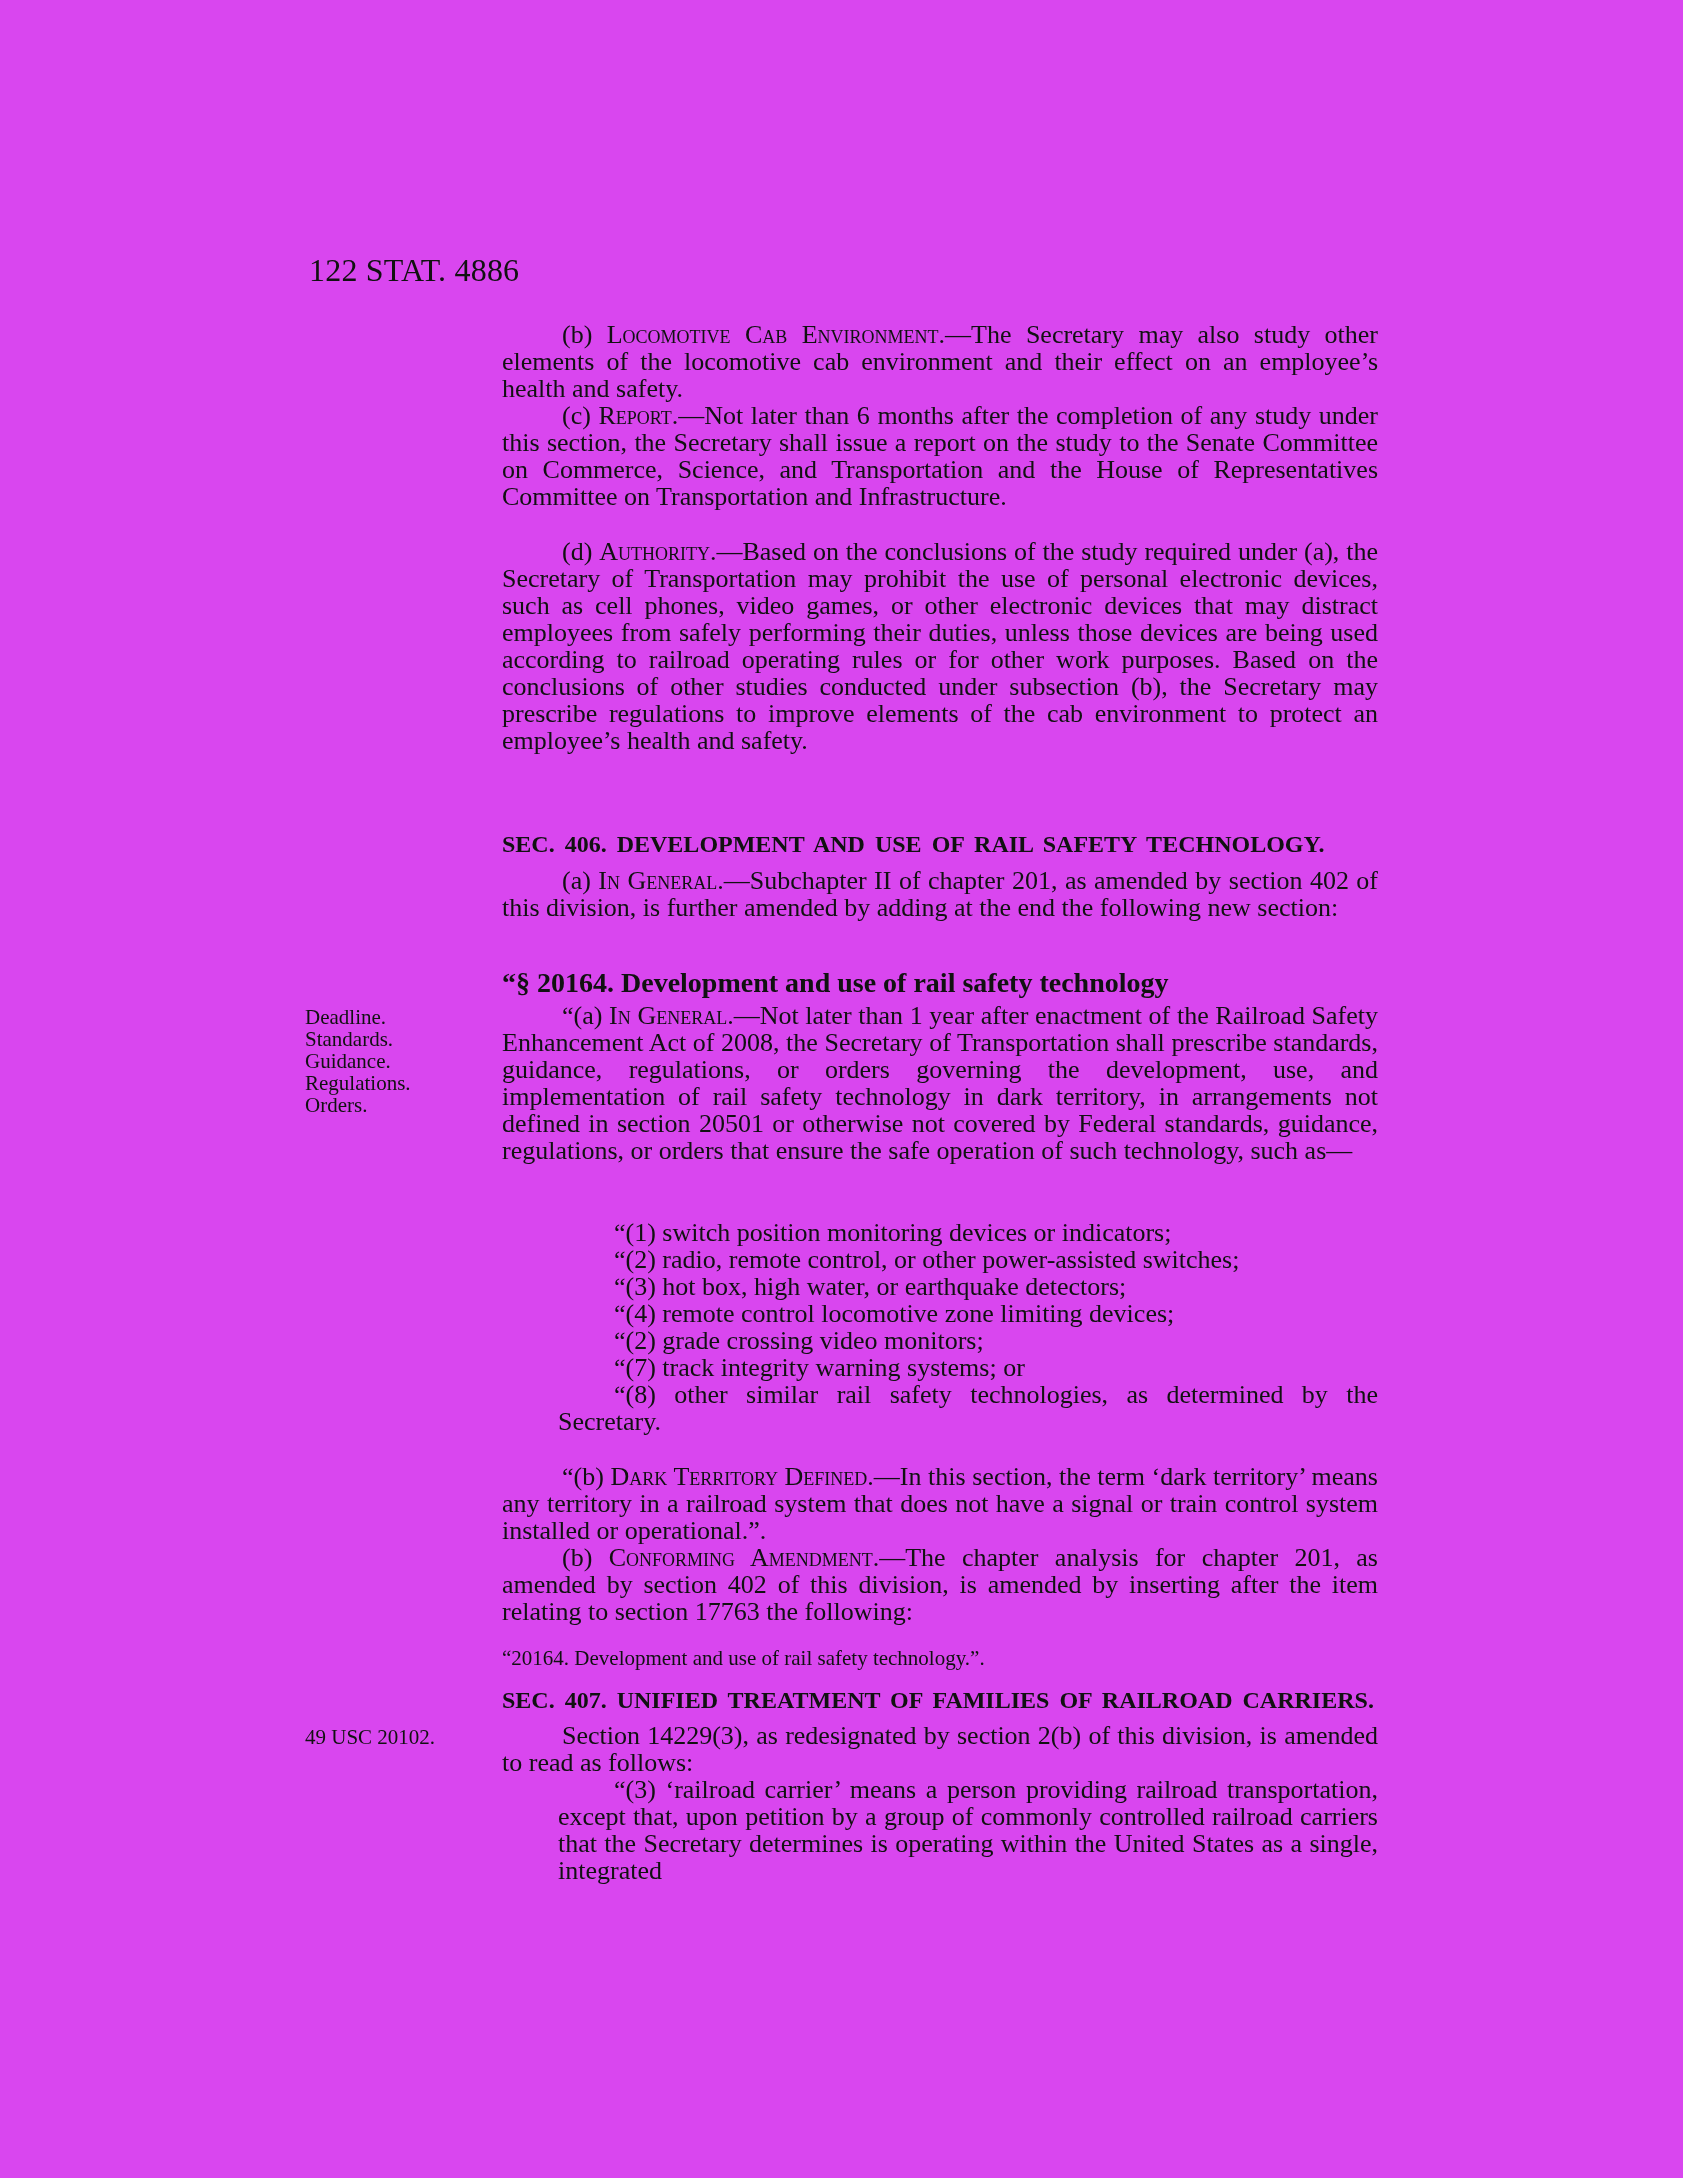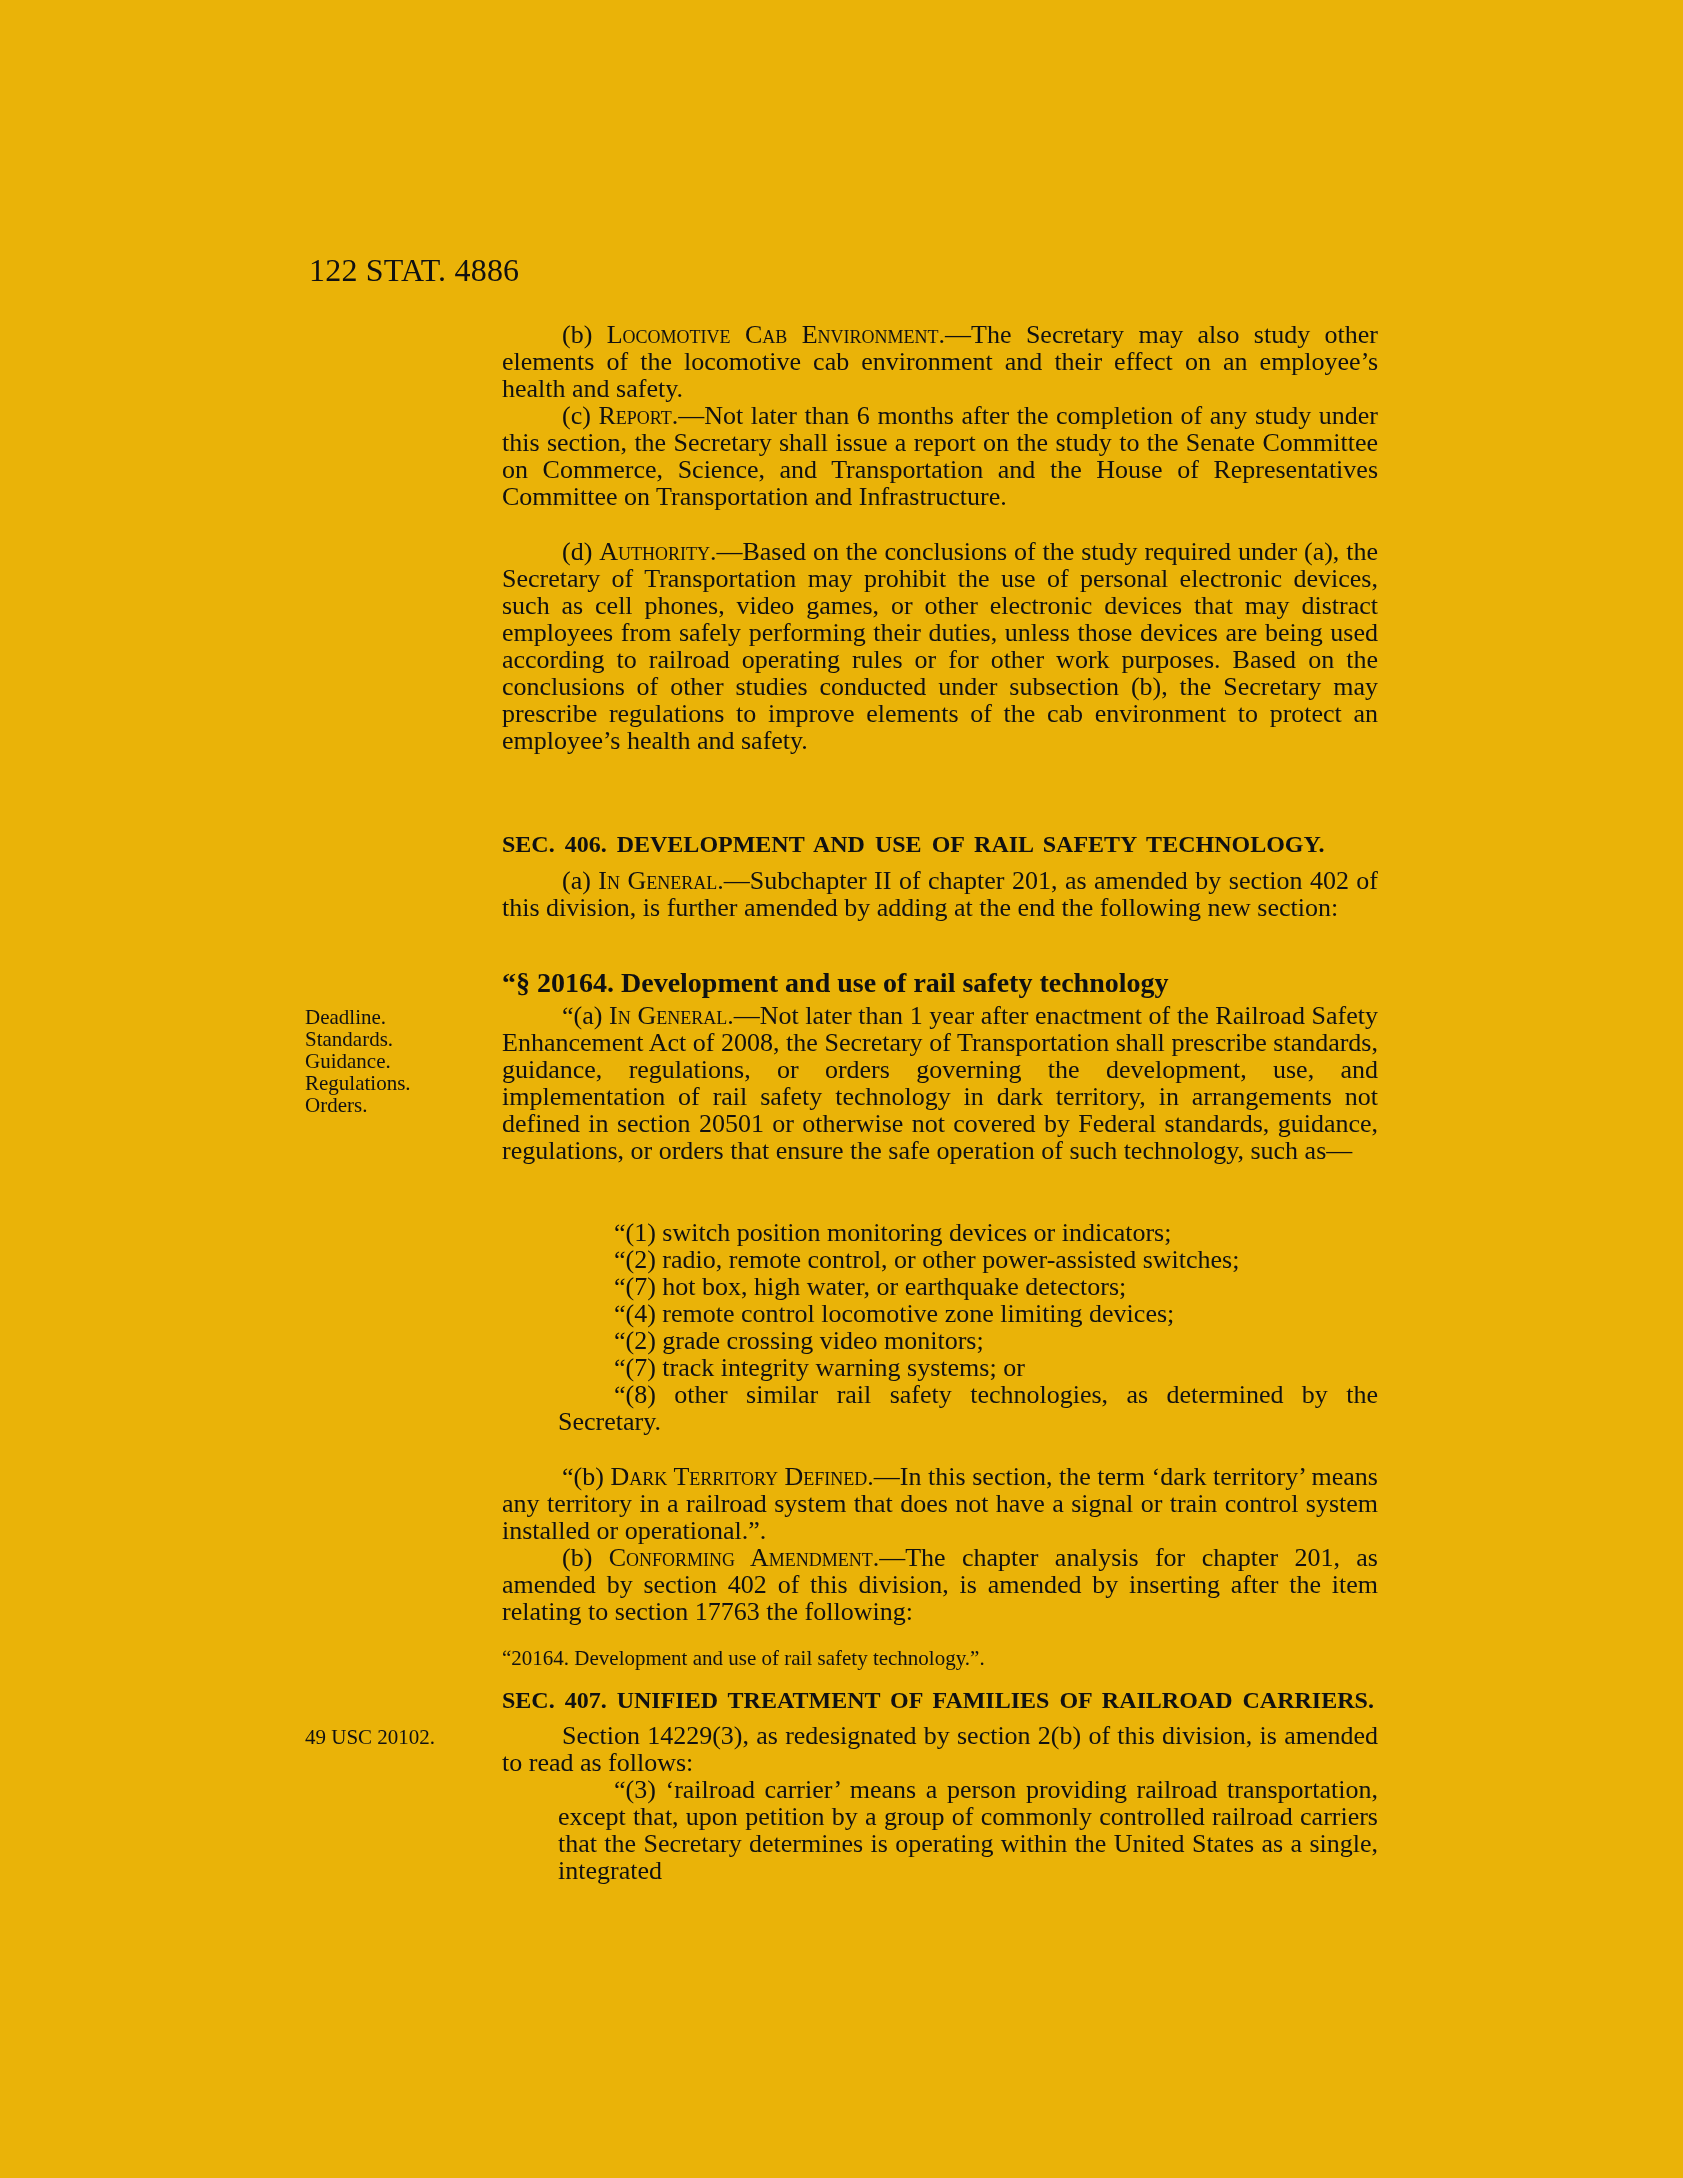--- a/index.html
+++ b/index.html
@@ -4,21 +4,21 @@
 <style>
   html, body {
     margin: 0;
     padding: 0;
     background: #ffffff;
   }
   #page {
     position: relative;
     width: 1683px;
     height: 2178px;
-    background: #eab308;
+    background: #d946ef;
     color: #111111;
     font-family: "Liberation Serif", "DejaVu Serif", serif;
   }
   
   .runhead {
     position: absolute;
     top: 253px;
     font-size: 32px;
     line-height: 34px;
     letter-spacing: 0.2px;
@@ -152,21 +152,21 @@
 
     <p id="s20164-heading" class="usc-heading">“§ 20164. Development and use of rail safety technology</p>
 
     <p id="s20164-a" class="para">
       <span>“(a) </span><span class="sc">In General</span><span>.—Not later than 1 year after enactment of the Railroad Safety Enhancement Act of 2008, the Secretary of Transportation shall prescribe standards, guidance, regulations, or orders governing the development, use, and implementation of rail safety technology in dark territory, in arrangements not defined in section 20501 or otherwise not covered by Federal standards, guidance, regulations, or orders that ensure the safe operation of such technology, such as—</span>
     </p>
 
     <div id="tech-list" class="sub-block">
       <p>“(1) switch position monitoring devices or indicators;</p>
       <p>“(2) radio, remote control, or other power-assisted switches;</p>
-      <p>“(7) hot box, high water, or earthquake detectors;</p>
+      <p>“(3) hot box, high water, or earthquake detectors;</p>
       <p>“(4) remote control locomotive zone limiting devices;</p>
       <p>“(2) grade crossing video monitors;</p>
       <p>“(7) track integrity warning systems; or</p>
       <p>“(8) other similar rail safety technologies, as determined by the Secretary.</p>
     </div>
 
     <p id="s20164-b" class="para">
       <span>“(b) </span><span class="sc">Dark Territory Defined</span><span>.—In this section, the term ‘dark territory’ means any territory in a railroad system that does not have a signal or train control system installed or operational.”.</span>
     </p>
 

